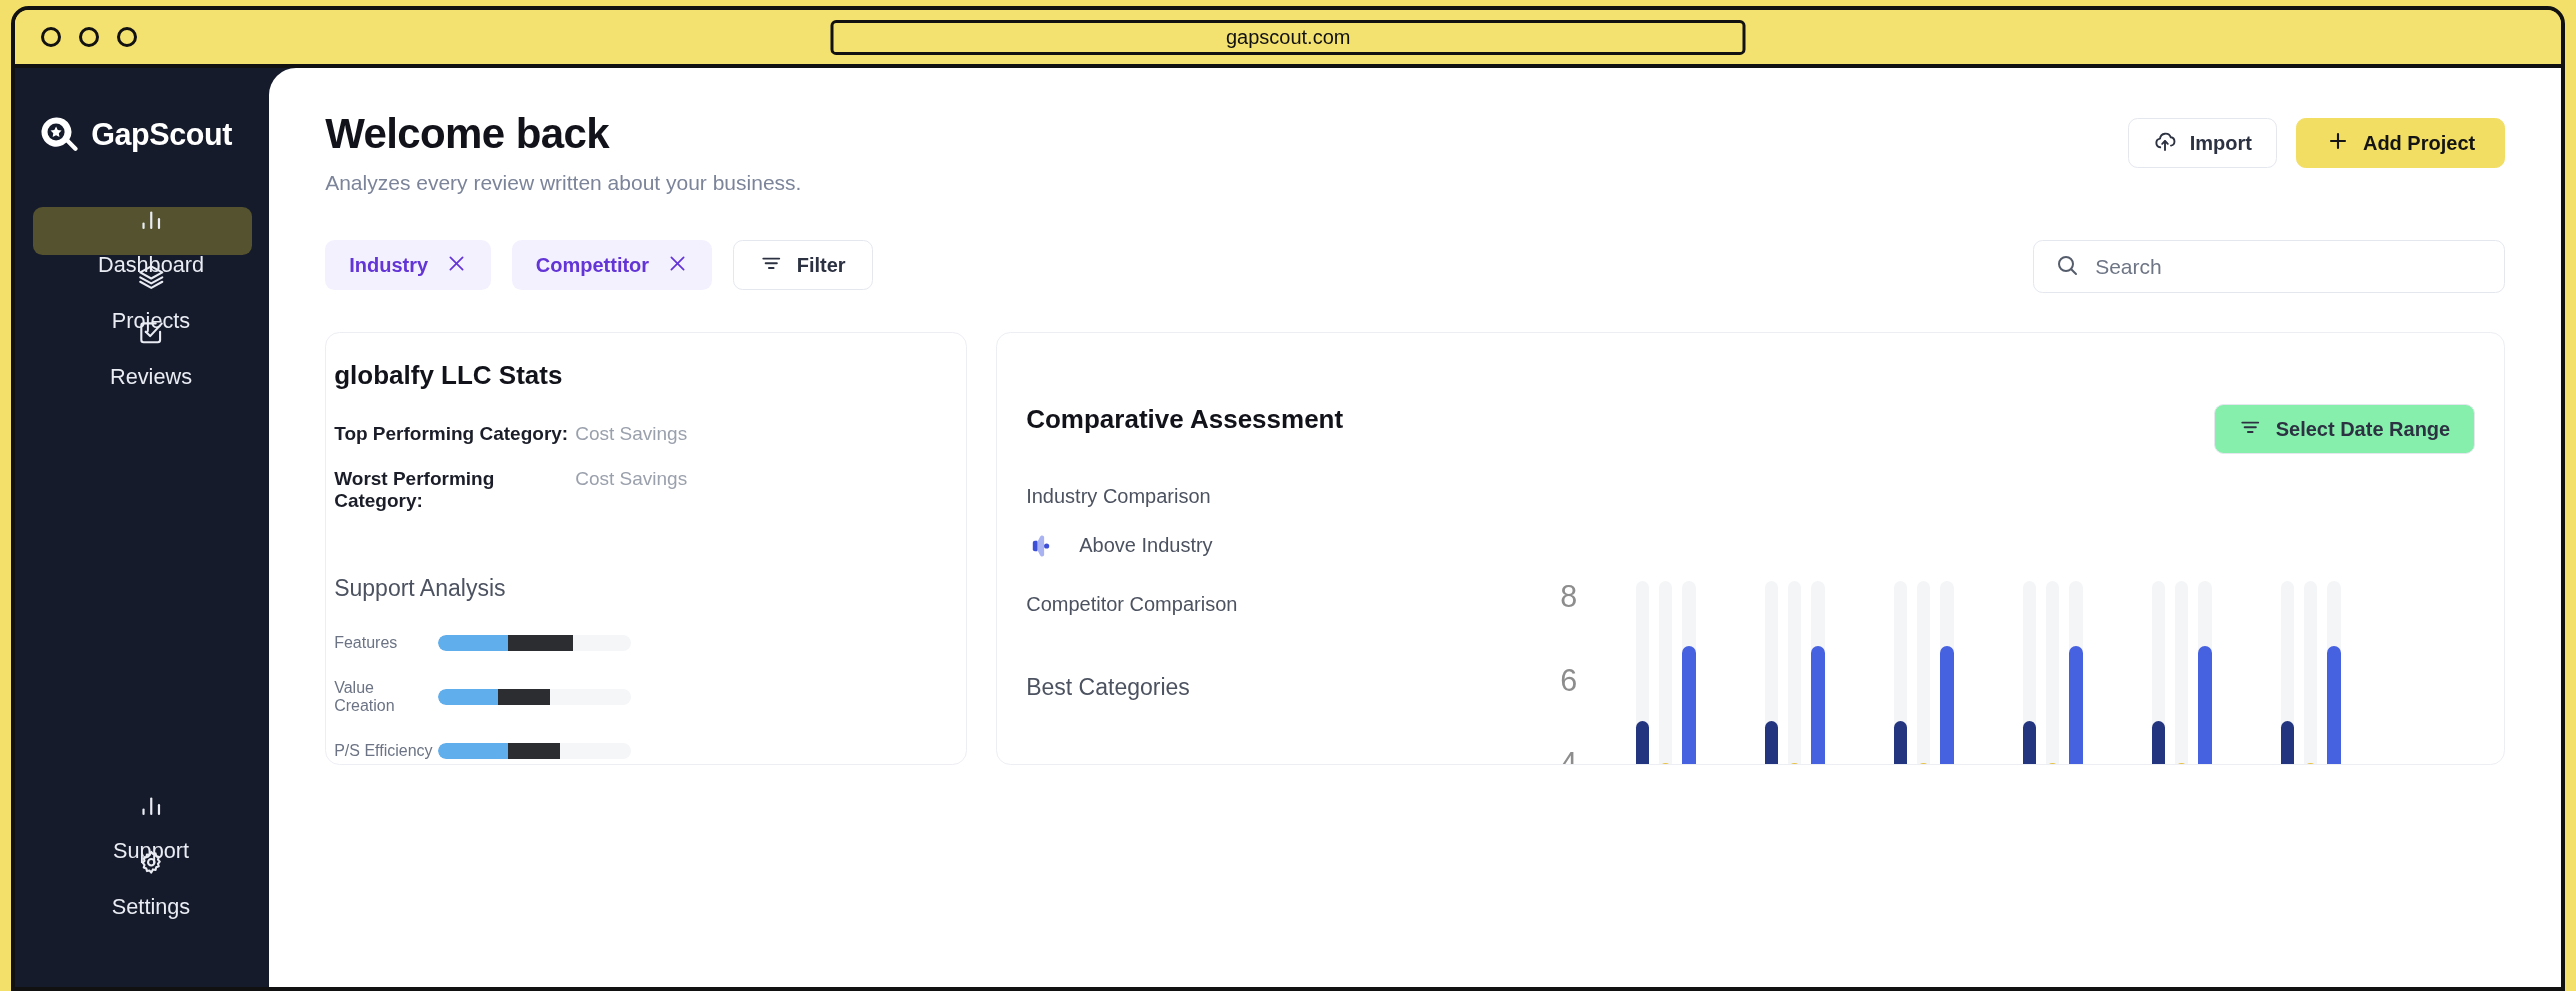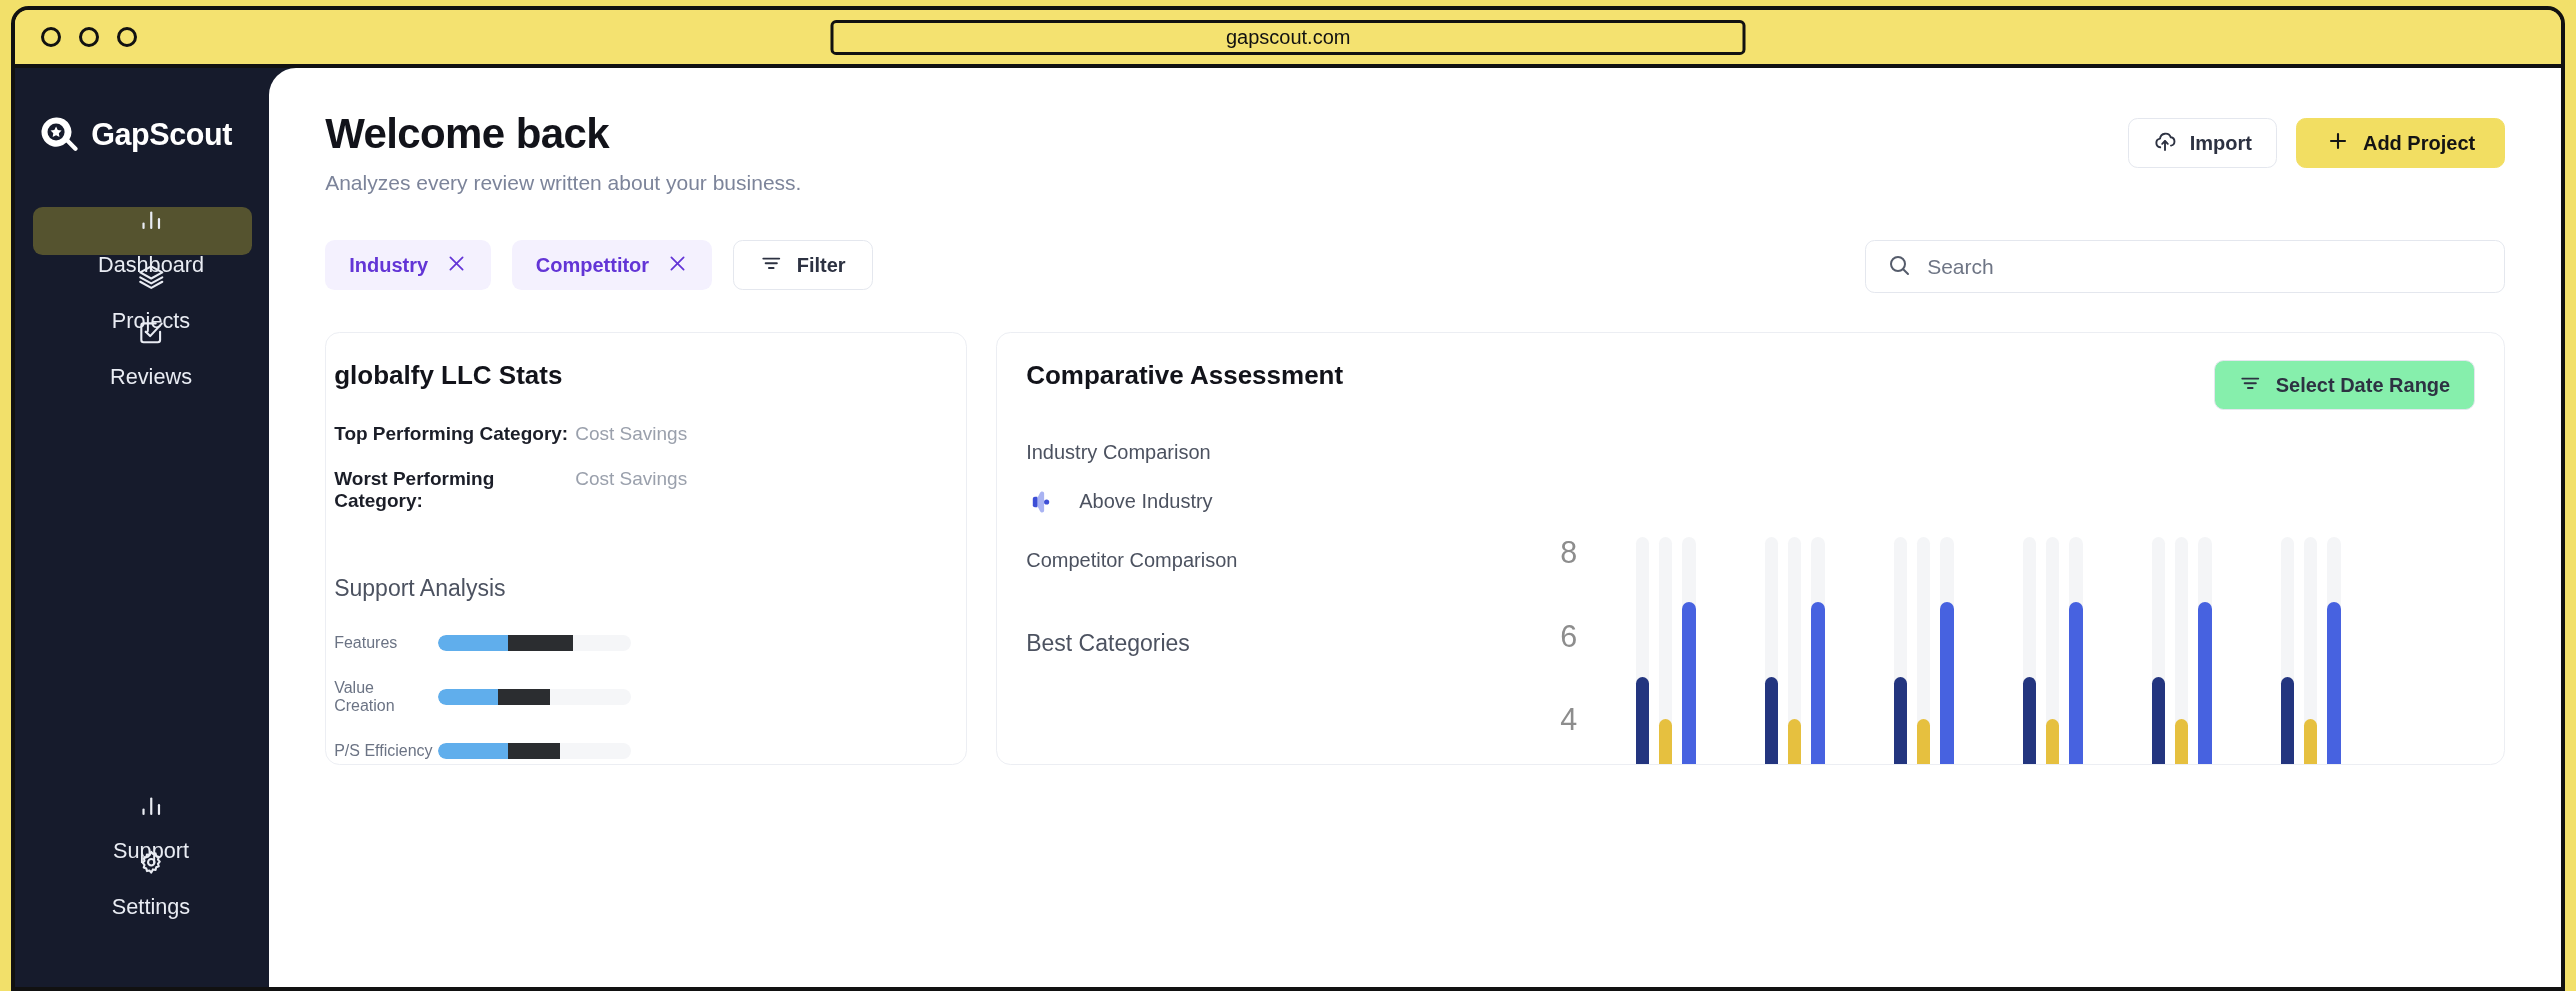--- a/index.html
+++ b/index.html
@@ -115,21 +115,21 @@
   }
   .chip-x { font-size: 22.5px; font-weight: 500; line-height: 1; }
   .filter-btn {
     display: inline-flex; align-items: center; gap: 14.4px;
     height: 50px; padding: 0 26px;
     border: 1.6px solid #E4E7EE; border-radius: 9.6px; background: #fff;
     font-size: 20px; font-weight: bold; color: #2D3242; cursor: pointer;
   }
   .searchbox {
     display: flex; align-items: center; gap: 16px;
-    width: 640px; height: 53px; padding: 0 21px;
+    width: 472px; height: 53px; padding: 0 21px;
     border: 1.6px solid #E4E7EE; border-radius: 9.6px; background: #fff;
     cursor: text;
   }
   .searchbox .ph { font-size: 21px; color: #6E7585; }
 
   
   .cards { display: flex; gap: 29px; margin-top: 39px; }
   .card {
     border: 1.6px solid #ECEEF3; border-radius: 14.4px; background: #fff;
     padding: 27px 29px;
@@ -153,21 +153,21 @@
   .bar-label { font-size: 16px; color: #6B7384; width: 104px; flex: 0 0 104px; }
   .bar-track {
     position: relative; height: 16px; flex: 1 1 auto; max-width: 193px;
     background: #F5F6F8; border-radius: 8px; overflow: hidden;
     display: flex;
   }
   .bar-a { height: 100%; background: #60AEEC; border-radius: 8px 0 0 8px; }
   .bar-b { height: 100%; background: #2B2D30; }
 
   
-  .cmp-head { display: flex; align-items: flex-start; justify-content: space-between; }
+  .cmp-head { display: flex; align-items: flex-start; justify-content: space-between; margin-top: 44px; }
   .daterange {
     display: inline-flex; align-items: center; gap: 14.4px;
     height: 50px; padding: 0 24px;
     border: 1.6px solid #E4E7EE; border-radius: 9.6px; background: #86efac;
     font-size: 20px; font-weight: bold; color: #2D3242; cursor: pointer;
   }
   .cmp-body { position: relative; }
   .cmp-left { width: 498px; }
   .cmp-lbl { font-size: 20px; color: #4C5260; margin-top: 30.5px; }
   .cmp-item { display: flex; align-items: center; gap: 19px; margin-top: 21px; }

